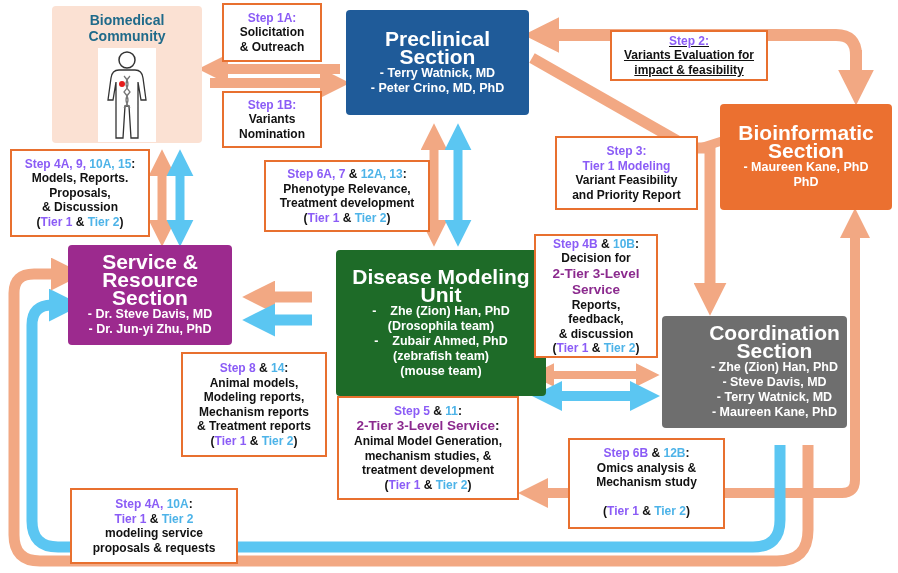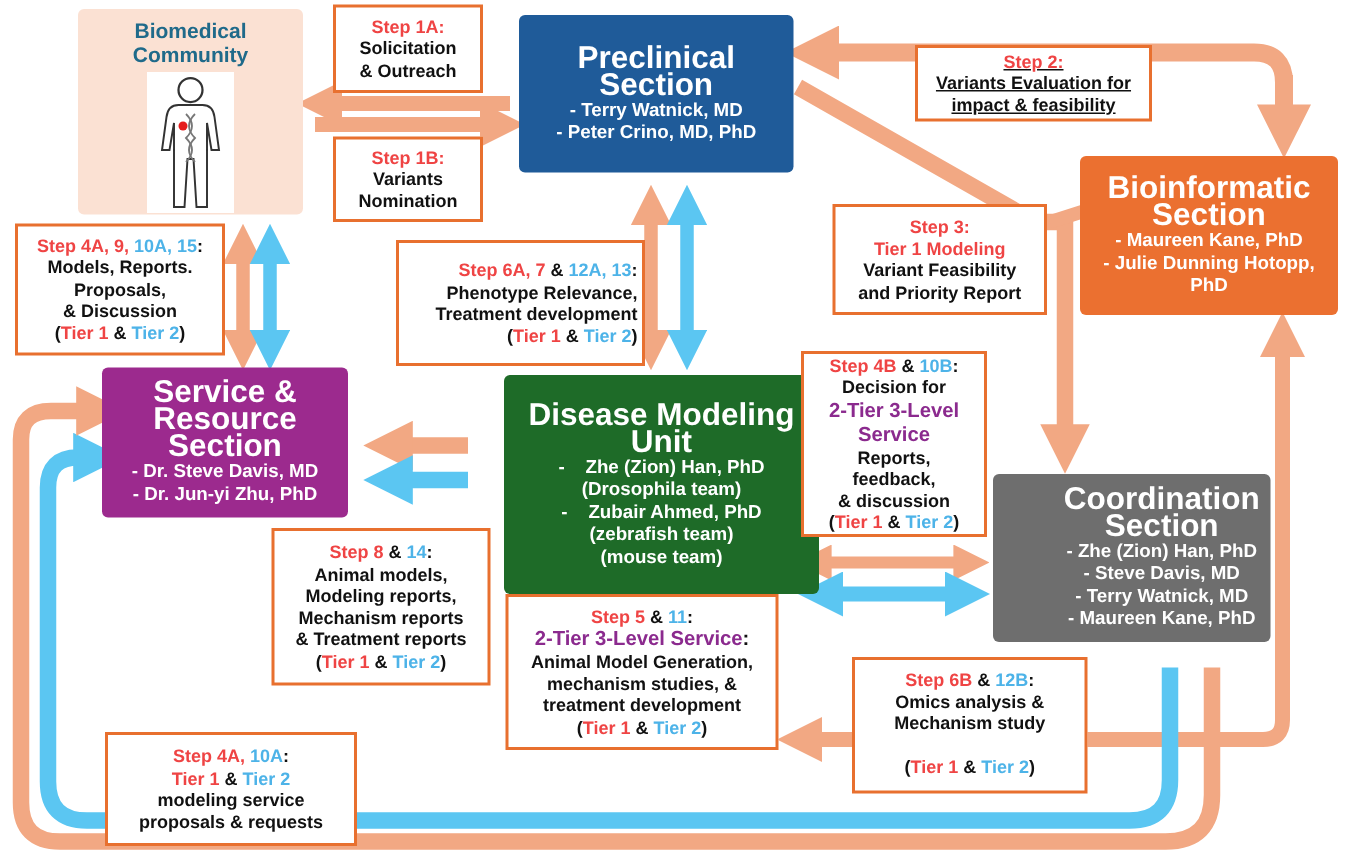--- a/index.html
+++ b/index.html
@@ -2,21 +2,21 @@
 <html><head>
 <meta charset="utf-8">
 <style>
   html, body { margin:0; padding:0; background:#ffffff; }
   body { width:898px; height:573px; position:relative; overflow:hidden; font-family:"Liberation Sans", sans-serif; }
   #arrows { position:absolute; left:0; top:0; width:898px; height:573px; }
   .node { position:absolute; border-radius:4px; display:flex; flex-direction:column; align-items:center; justify-content:center; text-align:center; font-weight:bold; color:#fff; box-sizing:border-box; }
   .node .title { font-size:21px; line-height:18px; }
   .node .line { font-size:12.5px; line-height:15px; }
   .box { position:absolute; background:#fff; border:2px solid #e8702f; box-sizing:border-box; text-align:center; font-weight:bold; font-size:12px; line-height:14.5px; color:#111; display:flex; flex-direction:column; justify-content:center; align-items:center; padding:2px 3px; }
-  .or { color:#ef4444; }
+  .or { color:#8b5cf6; }
   .bl { color:#4db3e8; }
   .pu { color:#8b2a8e; }
 </style>
 </head>
 <body>
 
 <svg id="arrows" viewBox="0 0 898 573">
   <defs>
     <marker id="hs" markerWidth="3" markerHeight="3" refX="1.2" refY="1.5" orient="auto" markerUnits="strokeWidth">
         <path d="M0,0 L3,1.5 L0,3 Z" fill="#f2a883"></path>
@@ -76,21 +76,20 @@
 <div class="node" style="left:346px;top:10px;width:183px;height:105px;background:#1f5b99;">
   <div class="title">Preclinical Section</div>
   <div class="line">- Terry Watnick, MD</div>
   <div class="line">- Peter Crino, MD, PhD</div>
 </div>
 
 <div class="node" style="left:720px;top:104px;width:172px;height:106px;background:#eb7030;">
   <div class="title">Bioinformatic</div>
   <div class="title">Section</div>
   <div class="line">- Maureen Kane, PhD</div>
-  <div class="line">- Julie Dunning Hotopp,</div>
   <div class="line">PhD</div>
 </div>
 
 <div class="node" style="left:68px;top:245px;width:164px;height:100px;background:#9c2a8e;">
   <div class="title">Service &amp; Resource</div>
   <div class="title">Section</div>
   <div class="line">- Dr. Steve Davis, MD</div>
   <div class="line">- Dr. Jun-yi Zhu, PhD</div>
 </div>
 
@@ -137,21 +136,21 @@
 </div>
 
 <div class="box" style="left:10px;top:149px;width:140px;height:88px;">
   <div><span class="or">Step 4A, 9, </span><span class="bl">10A, 15</span><span>:</span></div>
   <div>Models, Reports.</div>
   <div>Proposals,</div>
   <div>&amp; Discussion</div>
   <div><span>(</span><span class="or">Tier 1</span><span> &amp; </span><span class="bl">Tier 2</span><span>)</span></div>
 </div>
 
-<div class="box" style="left:264px;top:160px;width:166px;height:84px;align-items:flex-end;">
+<div class="box" style="left:264px;top:160px;width:166px;height:72px;">
   <div><span class="or">Step 6A, 7</span><span> &amp; </span><span class="bl">12A, 13</span><span>:</span></div>
   <div>Phenotype Relevance,</div>
   <div>Treatment development</div>
   <div><span>(</span><span class="or">Tier 1</span><span> &amp; </span><span class="bl">Tier 2</span><span>)</span></div>
 </div>
 
 <div class="box" style="left:534px;top:234px;width:124px;height:124px;">
   <div><span class="or">Step 4B</span><span> &amp; </span><span class="bl">10B</span><span>:</span></div>
   <div>Decision for</div>
   <div class="pu" style="font-size:13.5px;line-height:16px;">2-Tier 3-Level</div>

